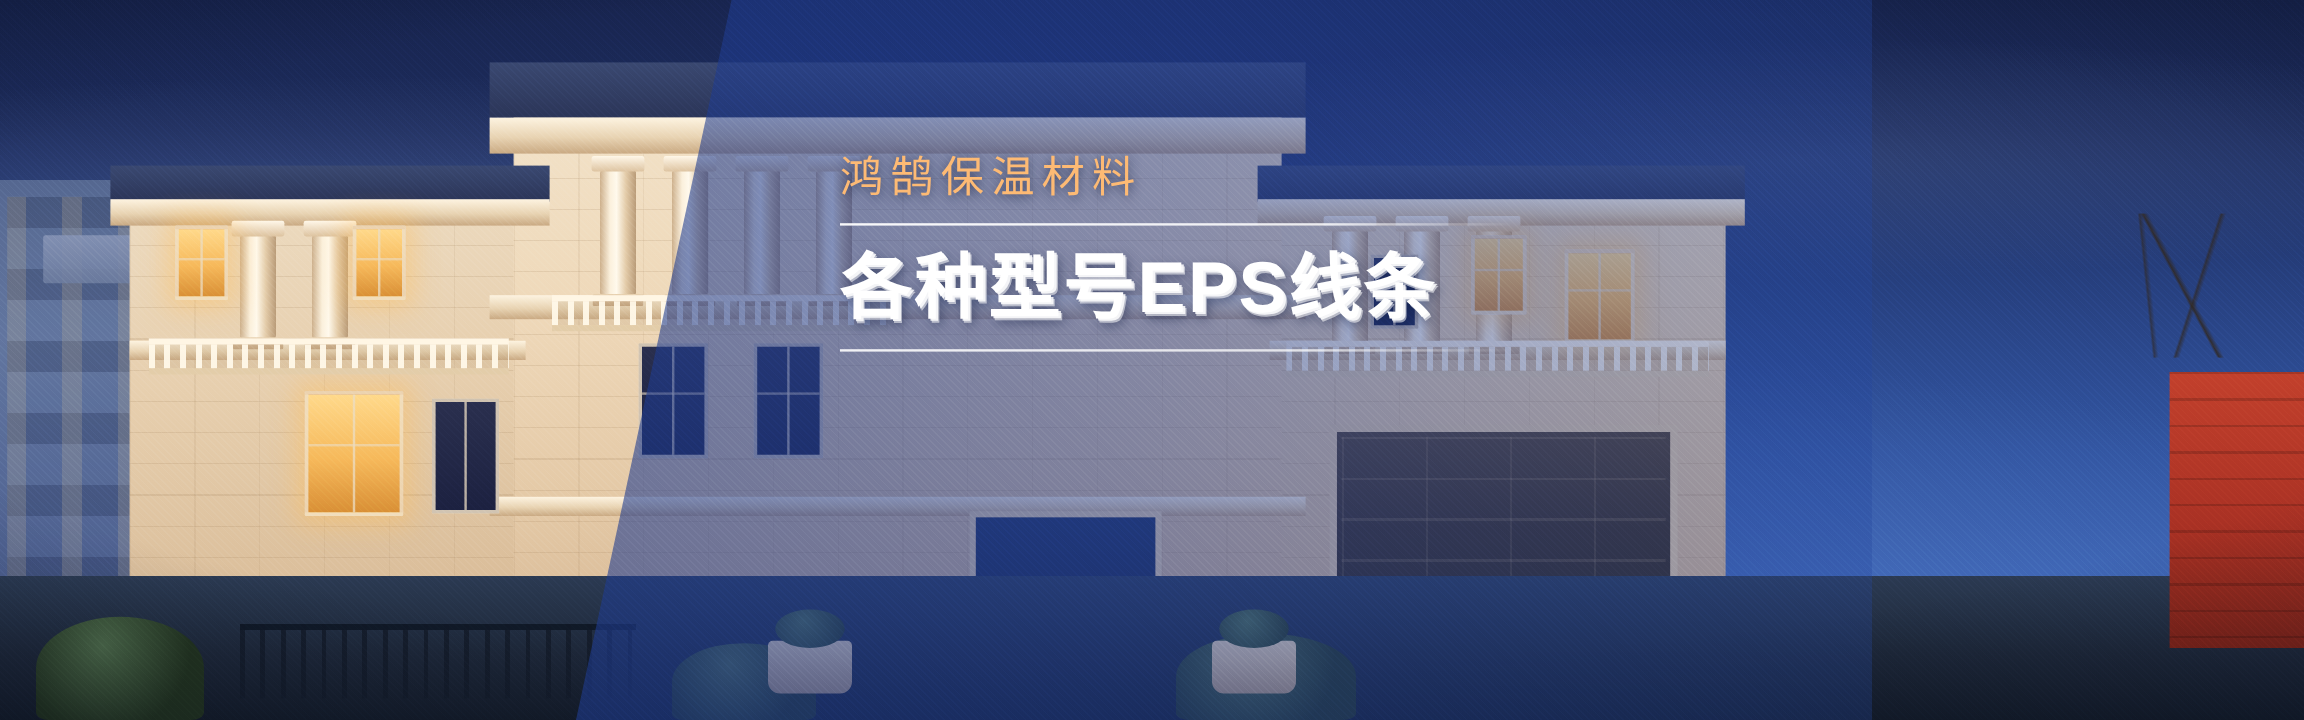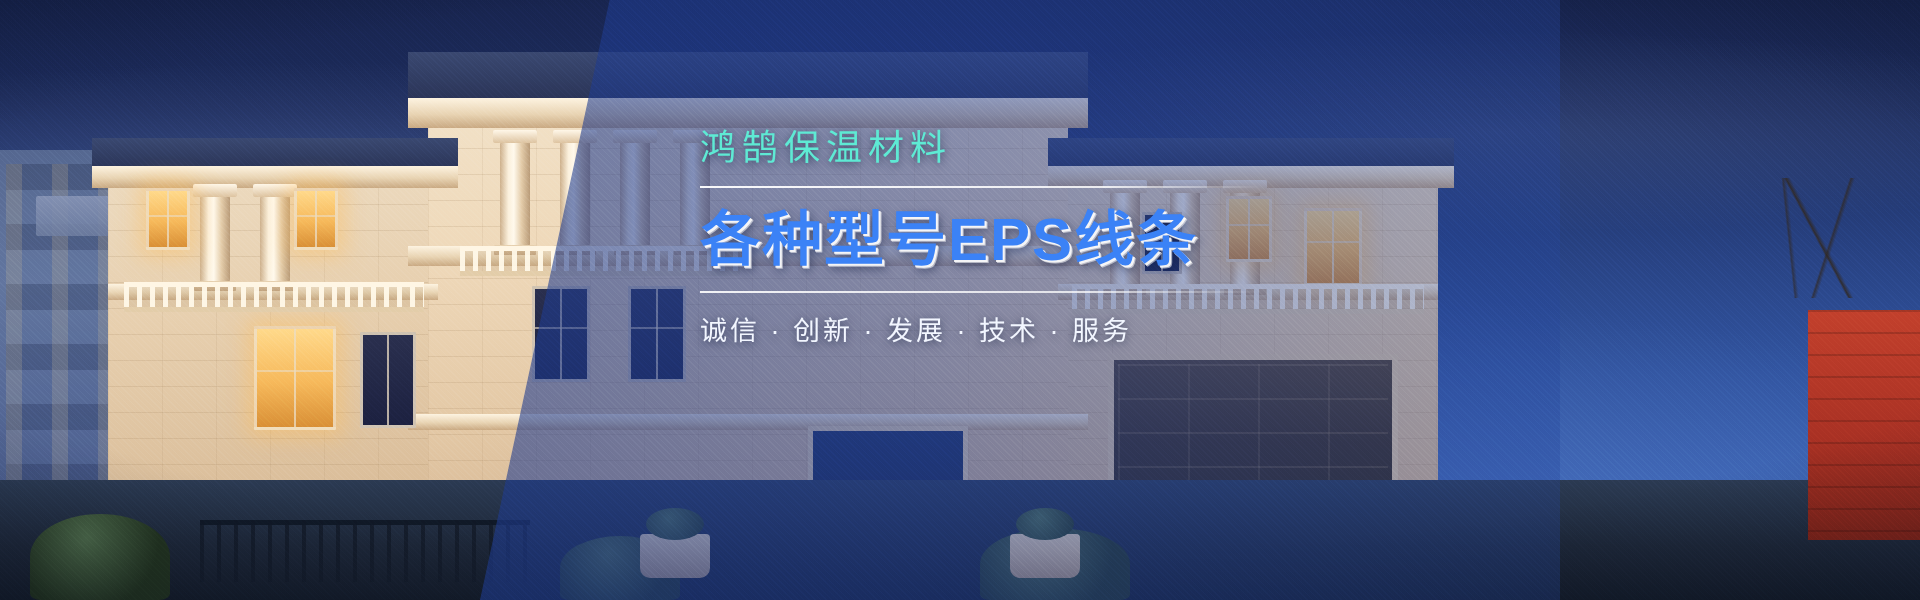--- a/index.html
+++ b/index.html
@@ -204,39 +204,39 @@
     clip-path:polygon(12% 0, 15% 0, 3% 100%, 0% 100%);
     pointer-events:none;
   }
 
   
   .copy{
     position:absolute;left:700px;top:118px;width:560px;
     z-index:20;
   }
   .company{
-    color:#5eead4;
+    color:#fdba74;
     font-size:36px;
     letter-spacing:6px;
     font-weight:400;
     text-shadow:0 2px 10px rgba(10,20,50,.65);
     margin:0 0 16px 0;
     white-space:nowrap;
   }
   .rule{
     height:2px;width:100%;
     background:linear-gradient(90deg, rgba(255,255,255,.95) 0%, rgba(255,255,255,.85) 72%, rgba(255,255,255,0) 100%);
     margin:0 0 18px 0;
   }
   .rule.bottom{
     margin:18px 0 16px 0;
     background:linear-gradient(90deg, rgba(255,255,255,.9) 0%, rgba(255,255,255,.75) 70%, rgba(255,255,255,0) 100%);
   }
   .headline{
-    color:#3b82f6;
+    color:#ffffff;
     font-size:60px;
     font-weight:700;
     letter-spacing:2px;
     line-height:1.12;
     margin:0;
     white-space:nowrap;
     text-shadow:
       2px 2px 0 rgba(255,255,255,.85),
       3px 3px 0 rgba(255,255,255,.55),
       4px 5px 10px rgba(12,24,60,.55);
@@ -363,16 +363,15 @@
   <div class="panel"></div>
   <div class="panel-edge"></div>
 
   <div class="layer hatch"></div>
 
   <div class="copy">
     <p class="company">鸿鹄保温材料</p>
     <div class="rule"></div>
     <p class="headline">各种型号EPS线条</p>
     <div class="rule bottom"></div>
-    <p class="slogan">诚信 · 创新 · 发展 · 技术 · 服务</p>
   </div>
 
 </div>
 
 </body></html>

